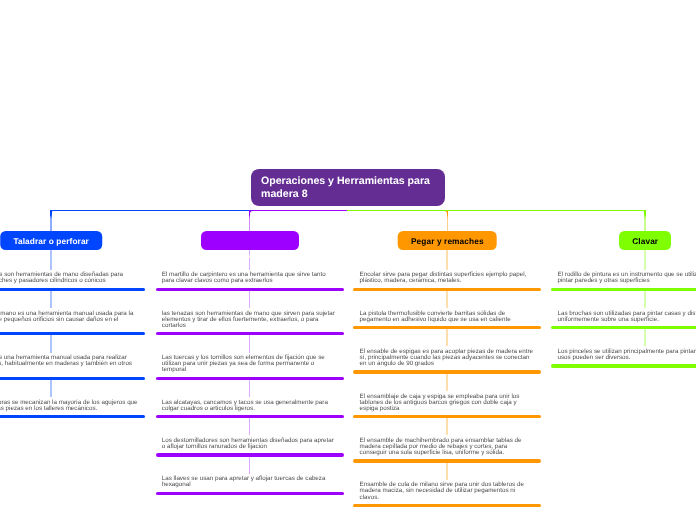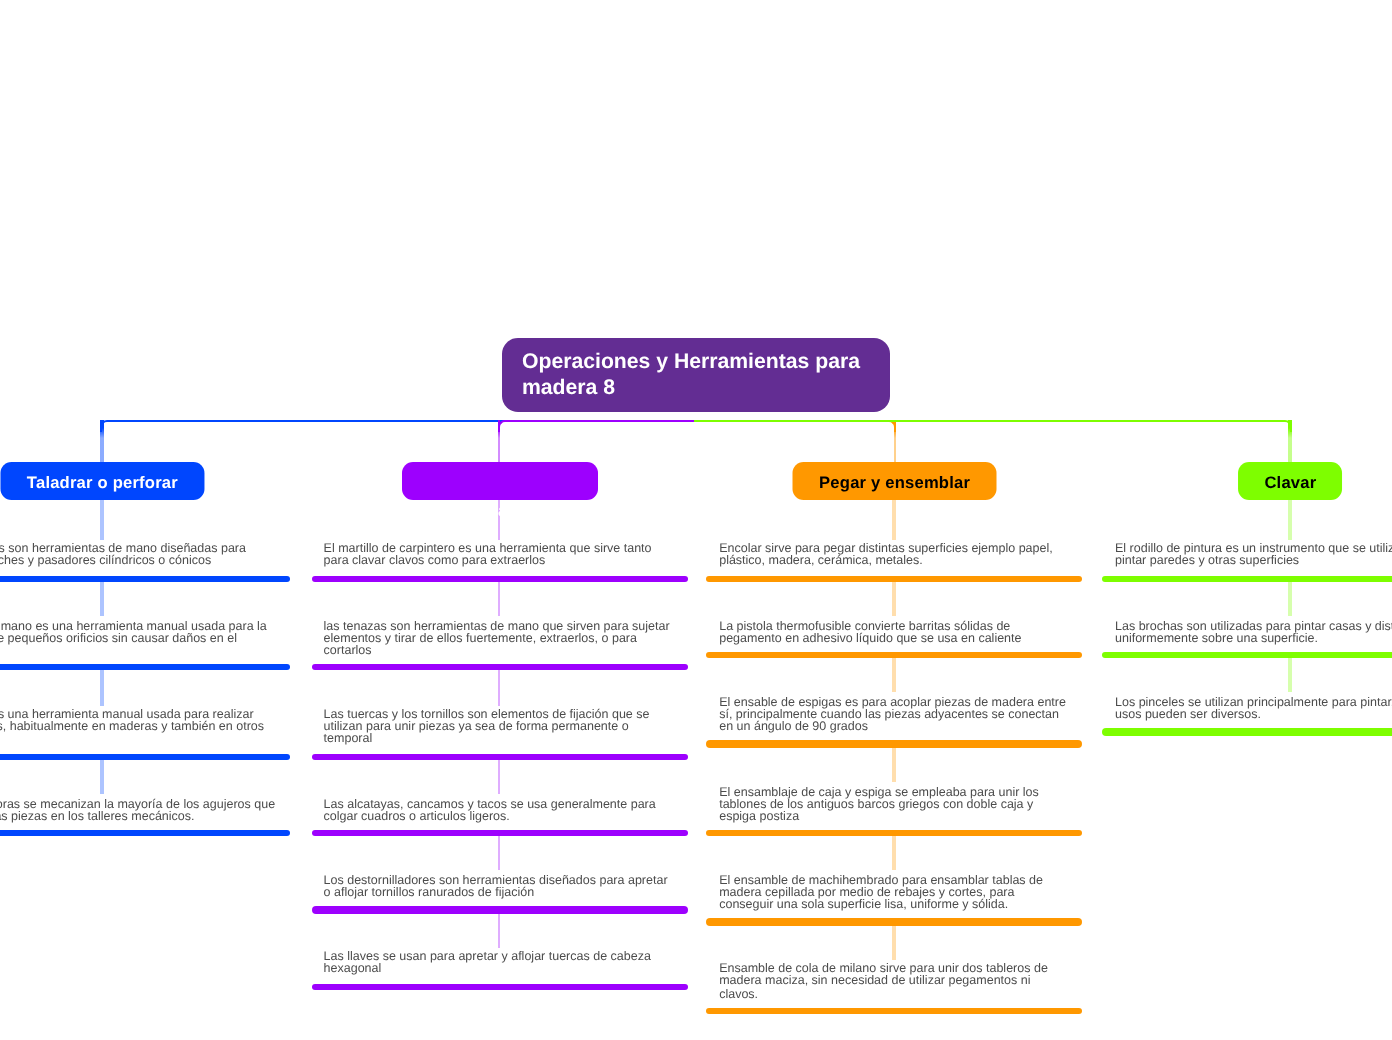--- a/index.html
+++ b/index.html
@@ -143,21 +143,21 @@
       <span class="itemline">conseguir una sola superficie lisa, uniforme y sólida.</span>
     </div>
   <div class="bar" style="left:353.3px;top:459.35px;width:188px;height:3.4px;background:#ff9800;"></div>
   <div class="itemtext" style="left:359.6px;top:482.45px;width:174px;">
       <span class="itemline">Ensamble de cola de milano sirve para unir dos tableros de</span>
       <span class="itemline">madera maciza, sin necesidad de utilizar pegamentos ni</span>
       <span class="itemline">clavos.</span>
     </div>
   <div class="bar" style="left:353.3px;top:503.8px;width:188px;height:3.4px;background:#ff9800;"></div>
   <div class="branch-node" style="left:447.3px;top:231.3px;height:18.3px;background:#ff9800;">
-    <span class="branch-label" style="color:#000000;">Pegar y ensemblar</span>
+    <span class="branch-label" style="color:#000000;">Pegar y remaches</span>
   </div>
 
   <div class="vstem" style="left:644.35px;top:249.6px;width:1.7px;height:20.1px;background:#7efe00;opacity:0.32;"></div>
   <div class="vstem" style="left:644.35px;top:291px;width:1.7px;height:17.1px;background:#7efe00;opacity:0.32;"></div>
   <div class="vstem" style="left:644.35px;top:329.4px;width:1.7px;height:17.1px;background:#7efe00;opacity:0.32;"></div>
   <div class="itemtext" style="left:557.5px;top:272.3px;width:174px;">
       <span class="itemline">El rodillo de pintura es un instrumento que se utiliza para</span>
       <span class="itemline">pintar paredes y otras superficies</span>
     </div>
   <div class="bar" style="left:551.2px;top:287.6px;width:188px;height:3.4px;background:#7efe00;"></div>

